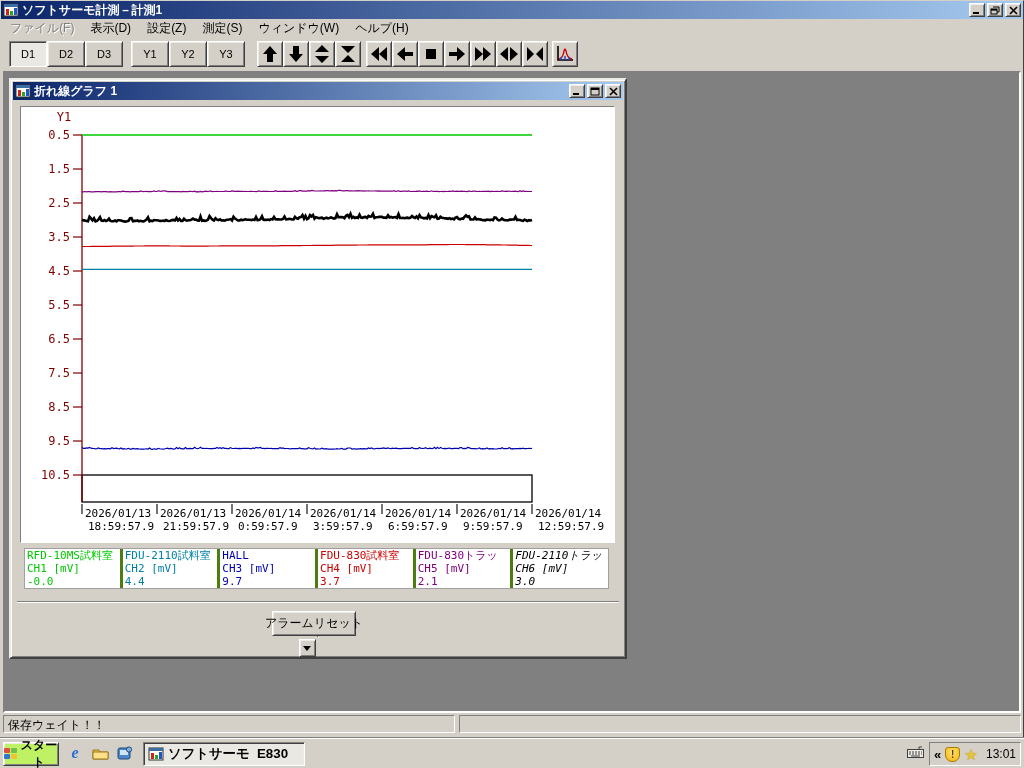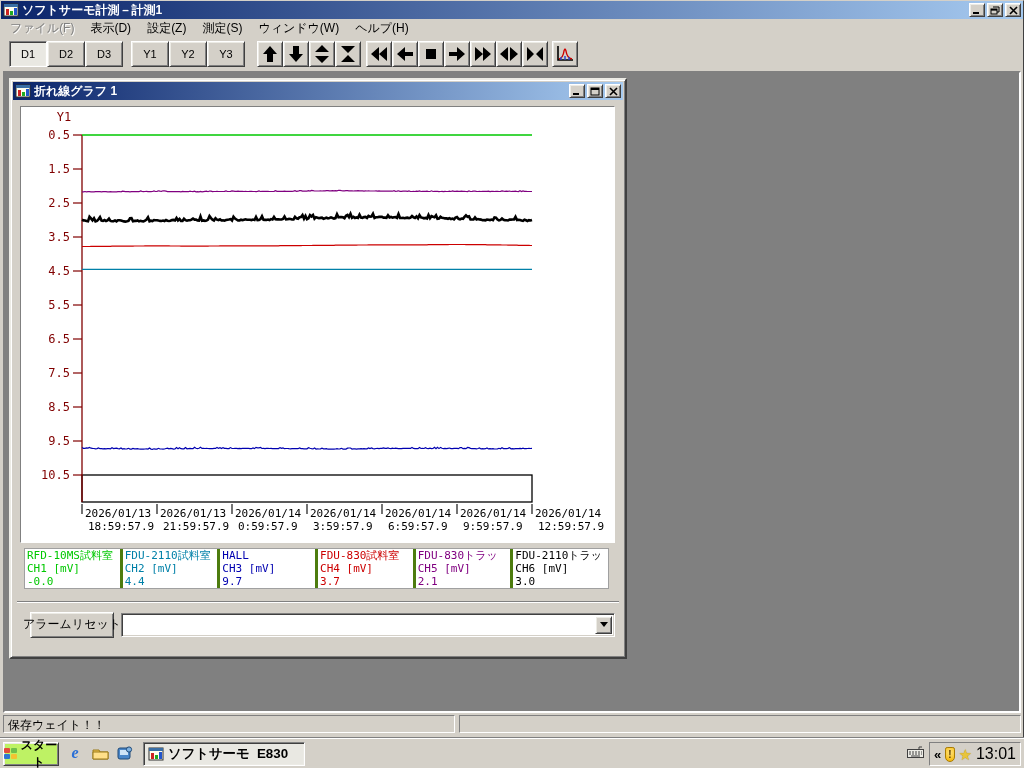--- a/index.html
+++ b/index.html
@@ -57,27 +57,27 @@
   #graph-window .titlebar { margin:2px; }
   #chart-panel { position:absolute; left:9px; top:26px; width:595px; height:437px; background:#fff; }
   #chart-svg { position:absolute; inset:0; }
 
   
   #legend { position:absolute; left:13px; top:468px; width:585px; height:41px;
     background:#fff; border:1px solid #a0a0a0; display:flex;
     font-family:"DejaVu Sans Mono", monospace; font-size:11px; line-height:13px; }
   .leg-cell { flex:1 1 0; border-right:3px solid #4d7c0f; padding:0 2px;
     overflow:hidden; white-space:nowrap; }
-  .leg-cell:last-child { border-right:none; }
+  .leg-cell:last-child { border-right:none;font-style:italic; }
 
   #groove { position:absolute; left:6px; right:6px; top:521px; height:2px;
     border-top:1px solid #808080; border-bottom:1px solid #ffffff; }
 
-  #alarm-row { position:absolute; left:19px; top:531px; right:10px; height:27px;
-    display:flex; align-items:center; }
+  #alarm-row { position:absolute; left:2px; top:531px; right:10px; height:27px;
+    display:flex; align-items:center;flex-direction:column; }
   #alarm-btn { width:84px; height:26px; background:#d4d0c8; font-size:12px;
     display:flex; align-items:center; justify-content:center; white-space:nowrap; }
   #alarm-combo { margin-left:7px; flex:1; height:24px; position:relative; background:#fff; }
   #combo-value { position:absolute; left:3px; top:3px; right:22px; bottom:3px; font-size:12px; }
   #combo-drop { position:absolute; right:2px; top:2px; width:17px; height:18px;
     background:#d4d0c8; display:flex; align-items:center; justify-content:center; }
   .tri-down { width:0; height:0; border-left:4px solid transparent;
     border-right:4px solid transparent; border-top:5px solid #000; }
 
   
@@ -96,21 +96,21 @@
     grid-template-rows:5px 5px; gap:1px; }
   .winflag i { display:block; border-radius:1px; }
   .qlaunch { position:absolute; left:66px; top:4px; display:flex; gap:7px; align-items:center; }
   .qicon { width:18px; height:20px; display:flex; align-items:center; justify-content:center; }
   #task-btn { position:absolute; left:143px; top:3px; width:162px; height:24px;
     background:#e9e8e2; display:flex; align-items:center; gap:4px; padding:0 4px;
     font-weight:bold; white-space:pre; }
   #tray { position:absolute; right:3px; top:3px; width:92px; height:24px;
     display:flex; align-items:center; padding:0 4px; gap:4px; background:#d4d0c8; }
   #kbd-icon { position:absolute; right:100px; top:7px; }
-  #tray-clock { margin-left:auto; font-size:16px; }
+  #tray-clock { margin-left:auto; font-size:12px; }
   .chev { font-weight:bold; font-size:13px; }
   .shield { width:15px; height:15px; background:radial-gradient(circle at 50% 35%,#ffe27a,#f4b400);
     border:1px solid #a97b00; border-radius:3px 3px 7px 7px; color:#5a3b00;
     font-size:10px; font-weight:bold; text-align:center; line-height:14px; }
   .star { color:#e8c43a; font-size:15px; line-height:15px; text-shadow:0 0 1px #9a7b00; }
 
   svg { display:block; }
 </style>
 </head>
 <body>

